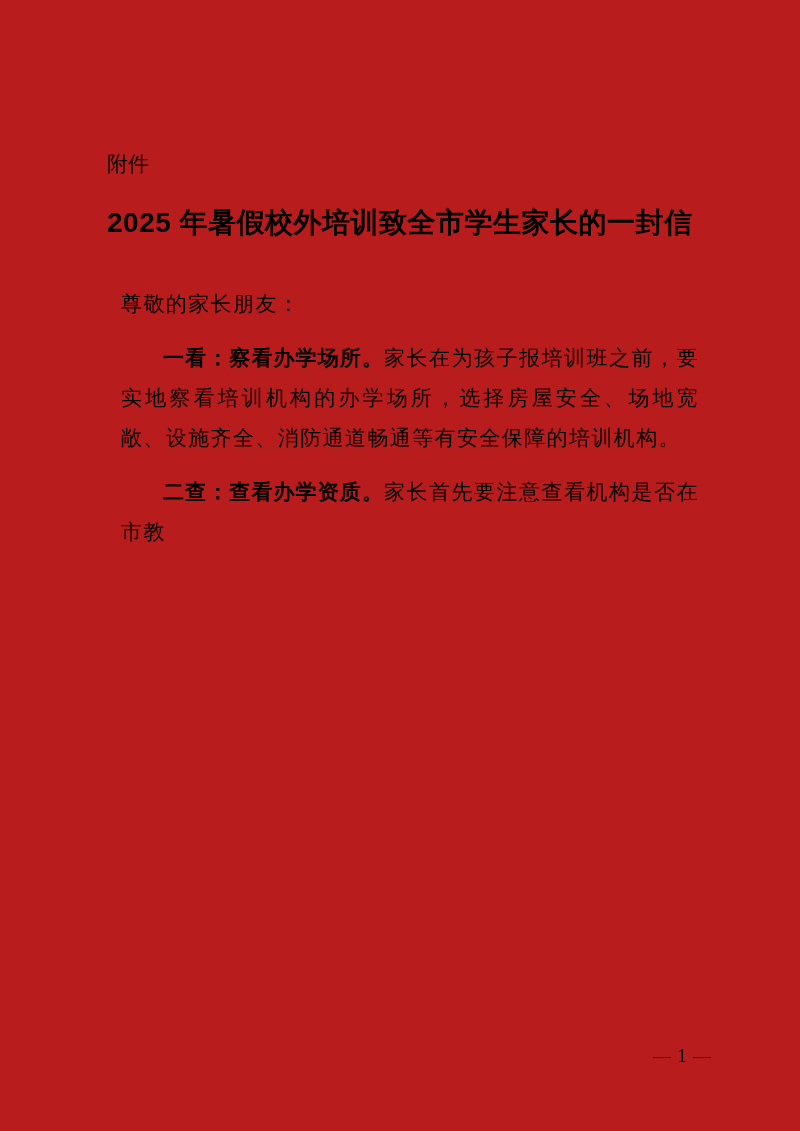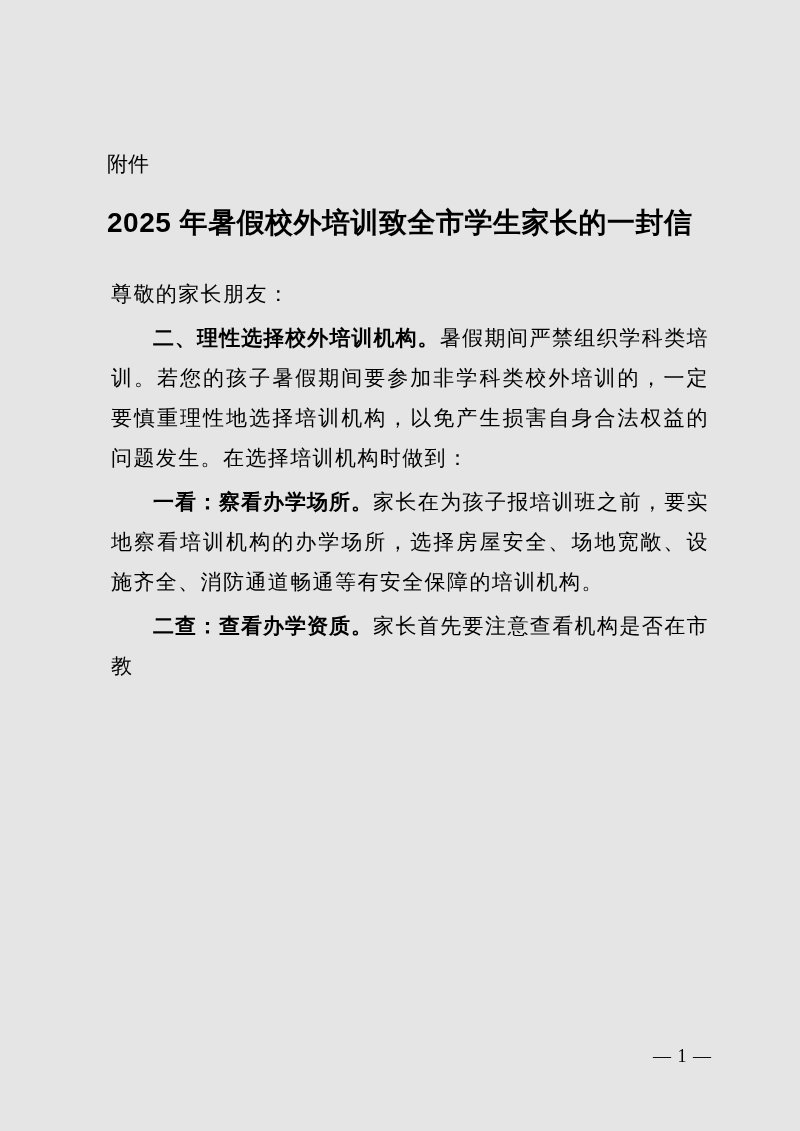--- a/index.html
+++ b/index.html
@@ -4,21 +4,21 @@
 <style>
   html, body {
     margin: 0;
     padding: 0;
     background: #ffffff;
   }
   .page {
     position: relative;
     width: 800px;
     height: 1131px;
-    background: #e5e5e5;
+    background: #b91c1c;
     color: #000000;
     overflow: hidden;
   }
   .attachment-label {
     position: absolute;
     left: 107px;
     top: 150px;
     font-family: "Liberation Sans", sans-serif;
     font-size: 21px;
     font-weight: 500;
@@ -44,21 +44,21 @@
     width: 606px;
     font-family: "Liberation Serif", serif;
     font-size: 21px;
     line-height: 40px;
     letter-spacing: 1.4px;
     text-align: justify;
     text-justify: inter-character;
     color: #000000;
   }
   .doc-body p {
-    margin: 4px;
+    margin: 14px;
   }
   .salutation {
     text-indent: 0;
   }
   .para {
     text-indent: 2em;
   }
   .lead {
     font-weight: bold;
     font-family: "Liberation Sans", sans-serif;
@@ -80,21 +80,20 @@
 
 <div class="page">
 
   <div class="attachment-label">附件</div>
 
   <h1 class="doc-title">2025 年暑假校外培训致全市学生家长的一封信</h1>
 
   <div class="doc-body">
     <p class="salutation">尊敬的家长朋友：</p>
     <div id="paragraphs">
-        <p class="para"><span class="lead">二、理性选择校外培训机构。</span>暑假期间严禁组织学科类培训。若您的孩子暑假期间要参加非学科类校外培训的，一定要慎重理性地选择培训机构，以免产生损害自身合法权益的问题发生。在选择培训机构时做到：</p>
         <p class="para"><span class="lead">一看：察看办学场所。</span>家长在为孩子报培训班之前，要实地察看培训机构的办学场所，选择房屋安全、场地宽敞、设施齐全、消防通道畅通等有安全保障的培训机构。</p>
         <p class="para"><span class="lead">二查：查看办学资质。</span>家长首先要注意查看机构是否在市教</p>
       </div>
   </div>
 
   <div class="page-footer">
     <span>— 1 —</span>
   </div>
 
 </div>

